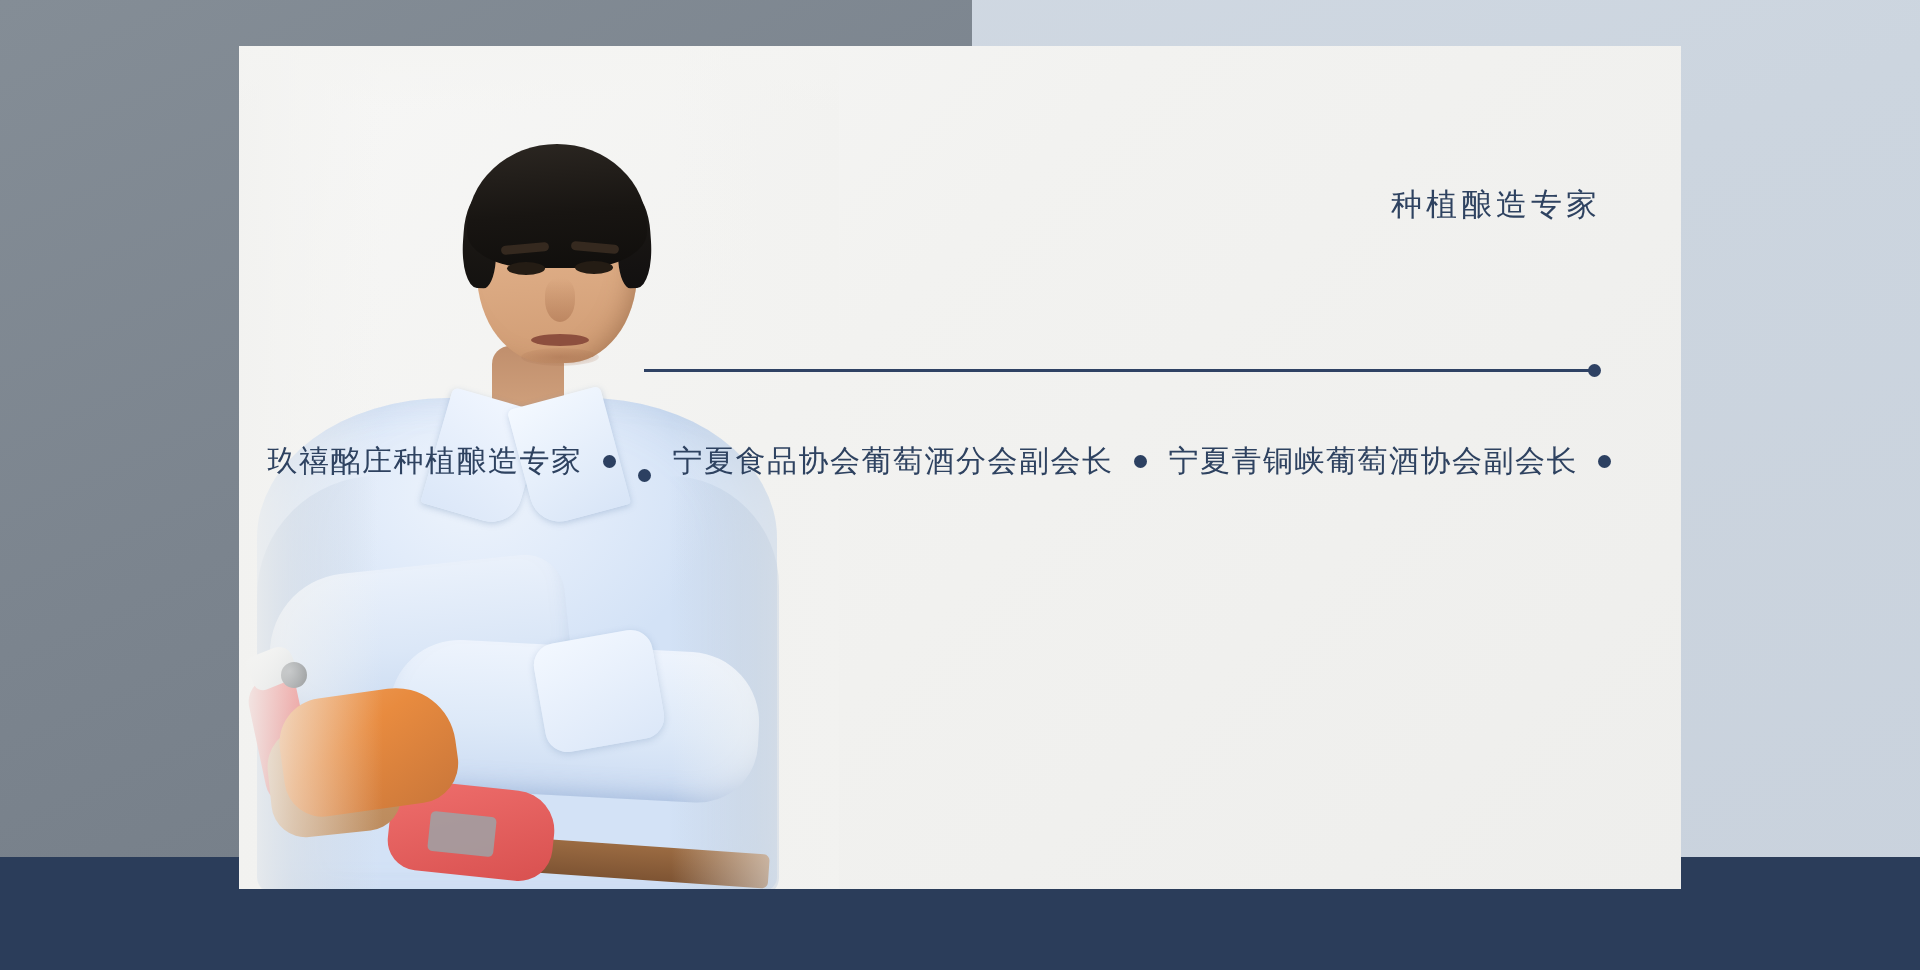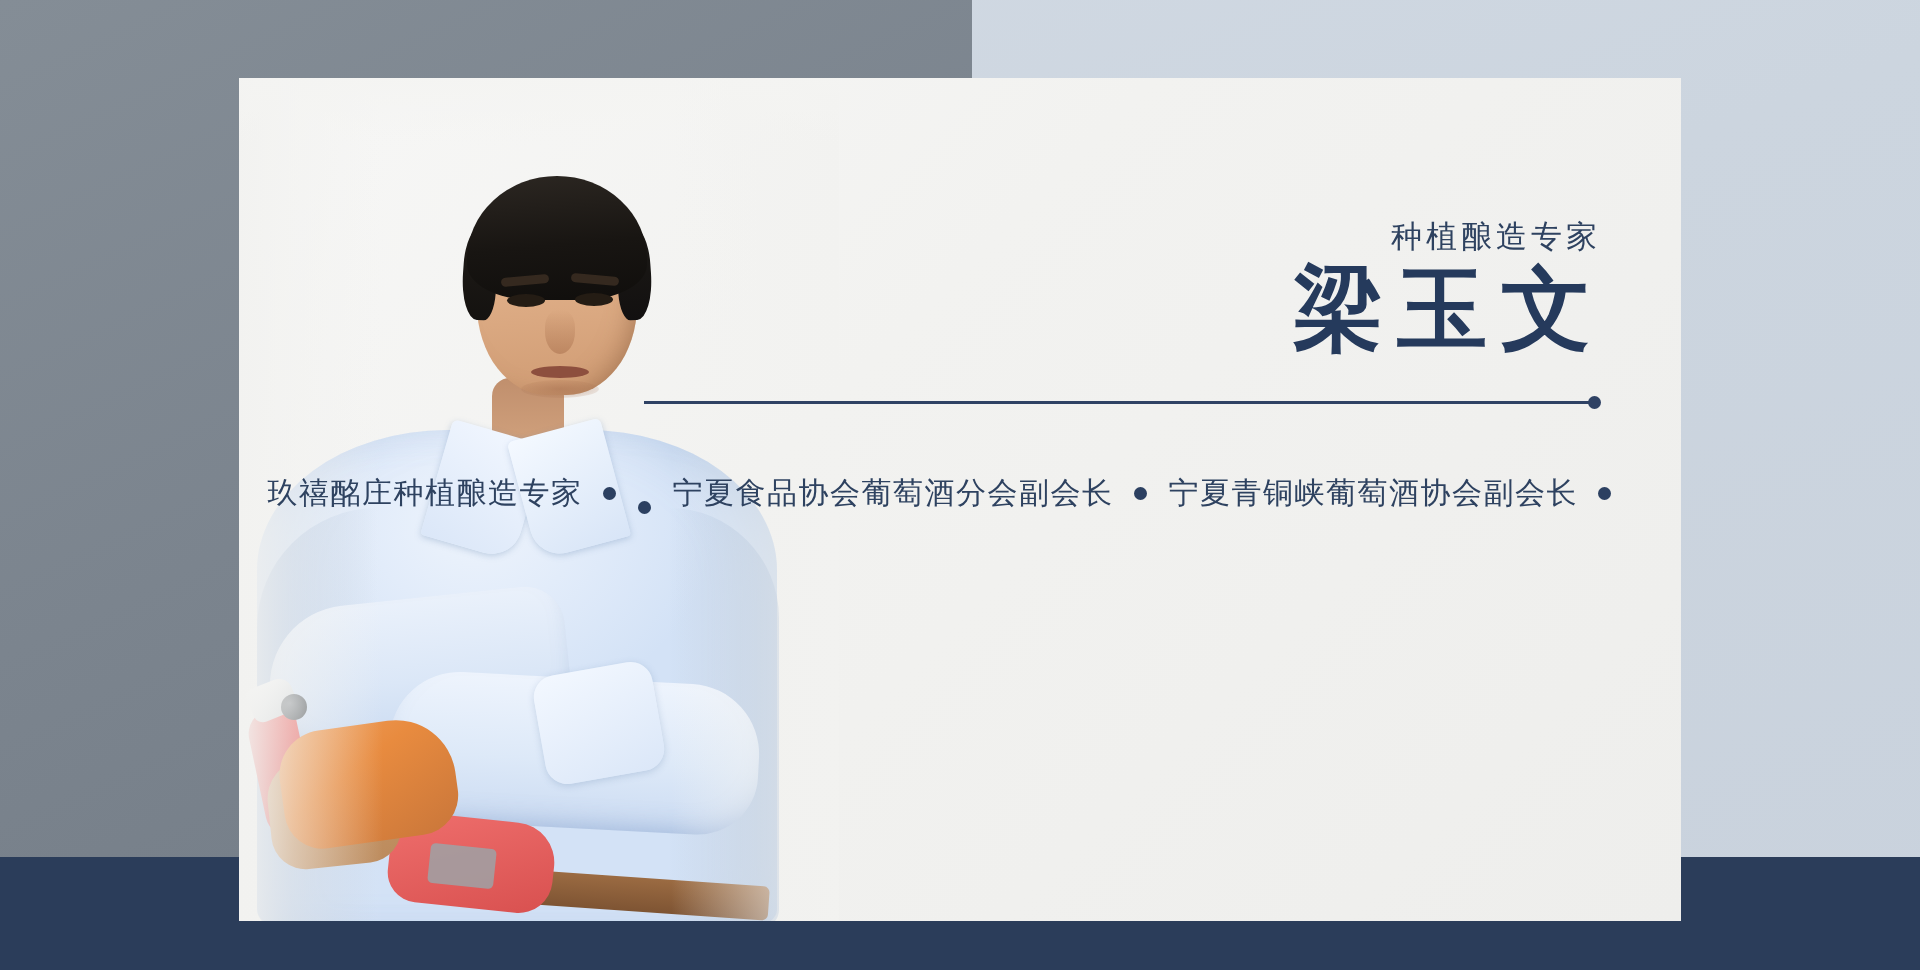--- a/index.html
+++ b/index.html
@@ -21,21 +21,21 @@
     position:absolute; left:0; top:0; width:972px; height:857px;
     background:linear-gradient(155deg,#848d96 0%,#7b848e 50%,#737c86 100%);
   }
   .bg-navy{
     position:absolute; left:0; top:857px; width:1920px; height:113px;
     background:#2b3d5a;
   }
 
   
   .card{
-    position:absolute; left:239px; top:78px;
+    position:absolute; left:239px; top:46px;
     width:1442px; height:843px;
     background:linear-gradient(135deg,#f7f7f6 0%,#f2f2f0 40%,#eeeeec 100%);
     overflow:hidden;
   }
 
   
   .portrait{
     position:absolute; left:0px; top:0px; width:600px; height:843px;
     overflow:hidden;
   }
@@ -272,21 +272,20 @@
       <div class="p-layer eye-l"></div>
       <div class="p-layer eye-r"></div>
       <div class="p-layer nose"></div>
       <div class="p-layer mouth"></div>
       <div class="p-layer chin-shadow"></div>
       <div class="p-layer photo-fade"></div>
       <div class="p-layer photo-fade-v"></div>
     </div>
 
     <div class="role">种植酿造专家</div>
-    <div class="name">梁玉文</div>
 
     <div class="rule"></div>
     <div class="rule-dot"></div>
 
     <div class="creds">
       <div class="cred">
         <span class="cred-text">玖禧酩庄种植酿造专家</span>
         <span class="cred-dot"></span>
       </div>
       <div class="cred">

